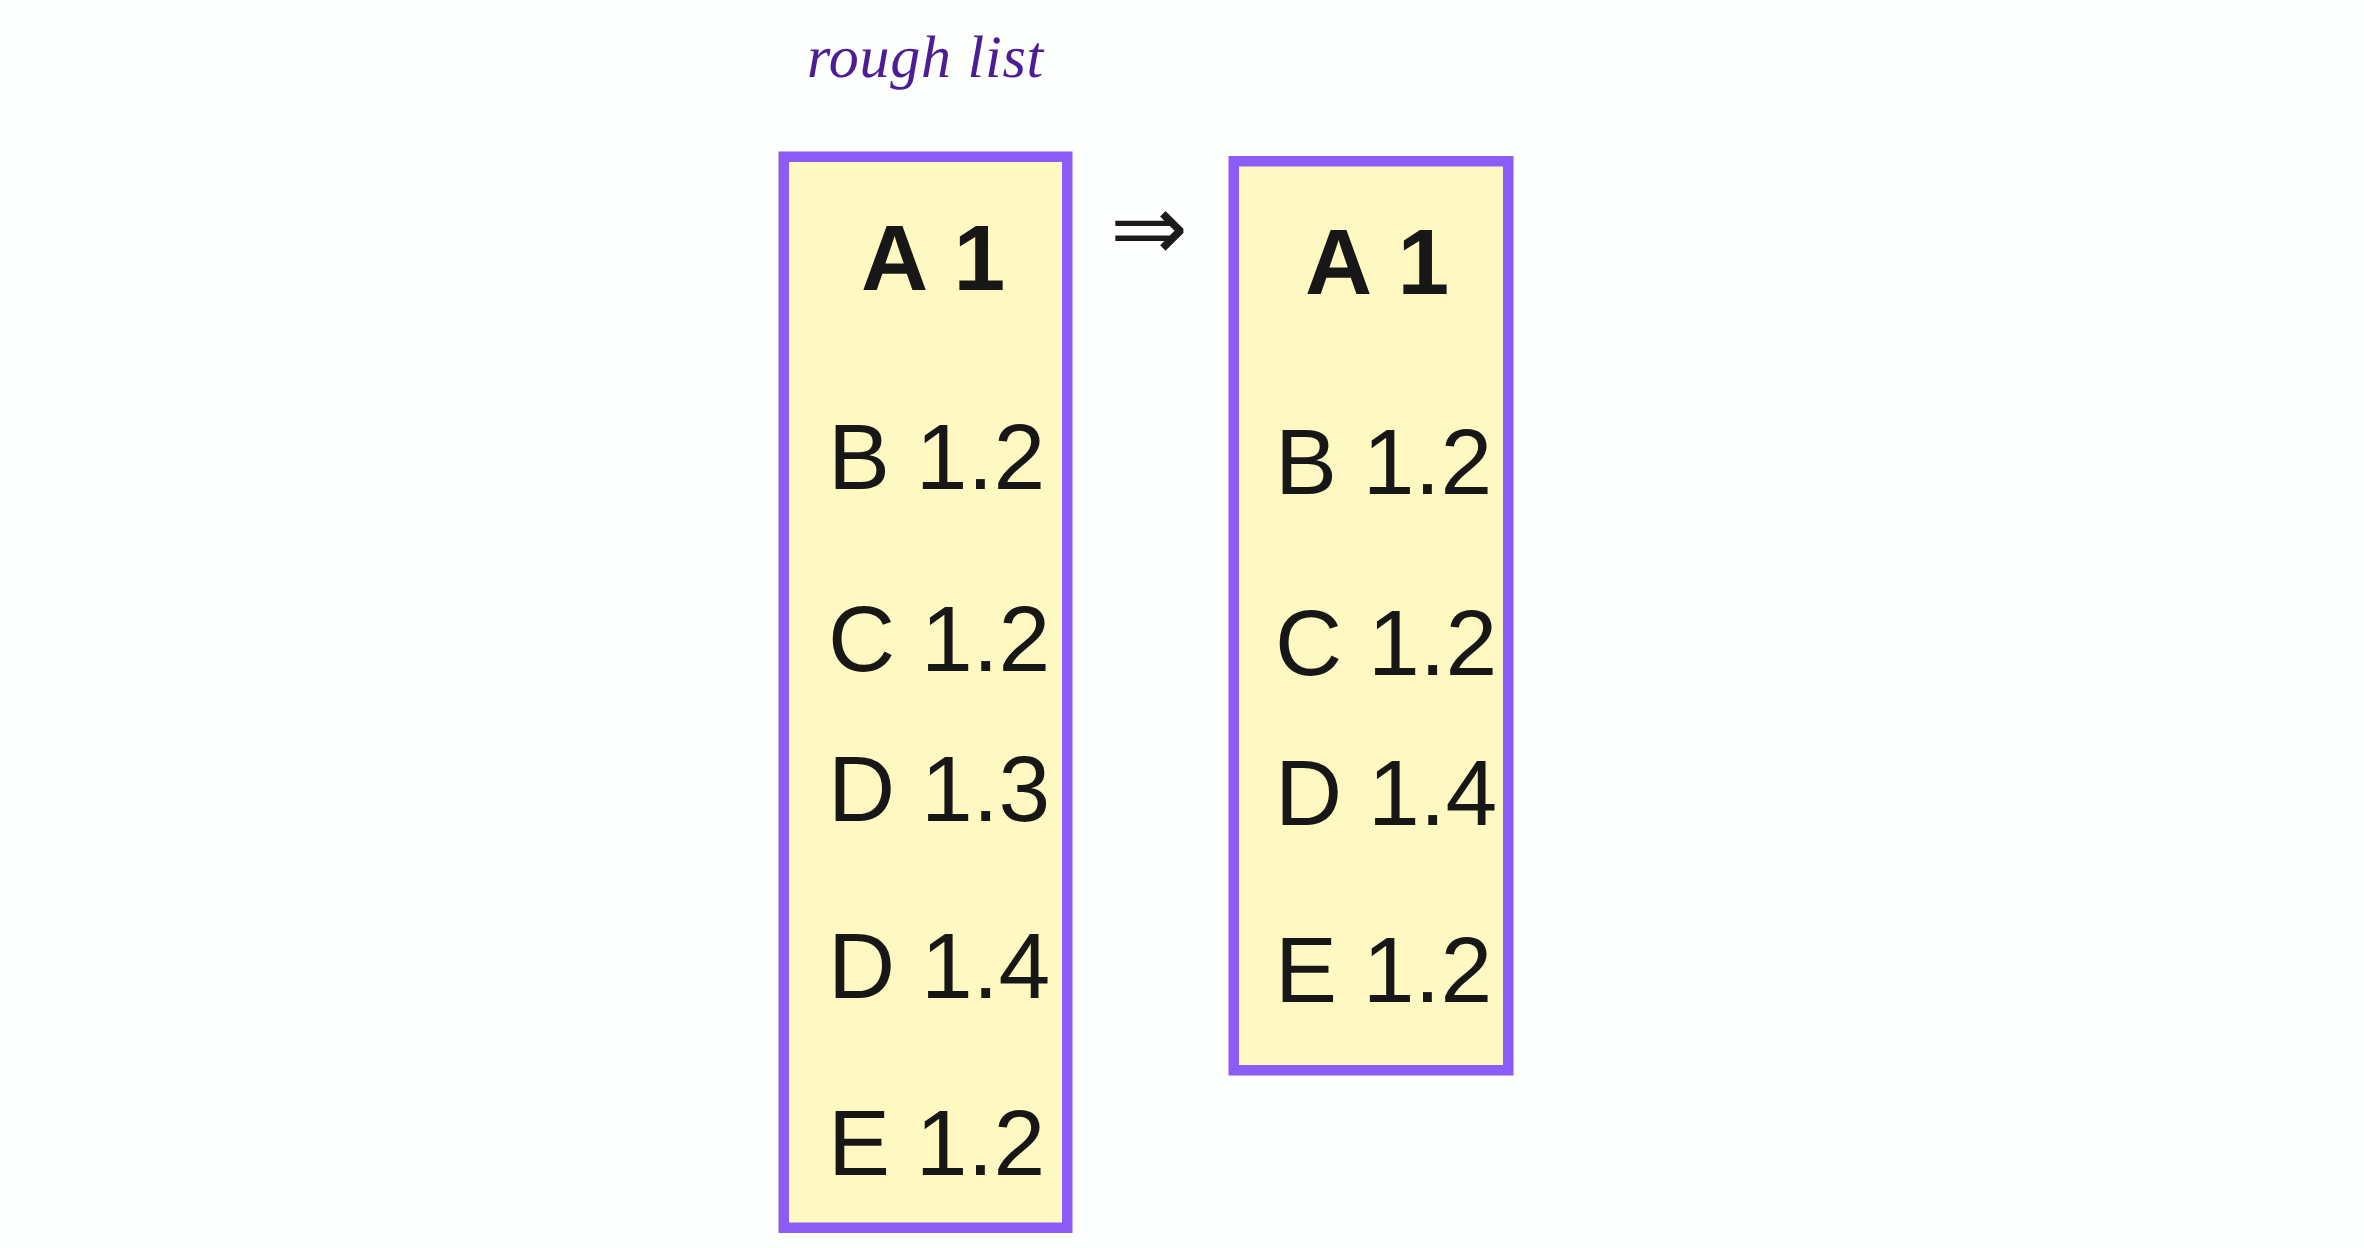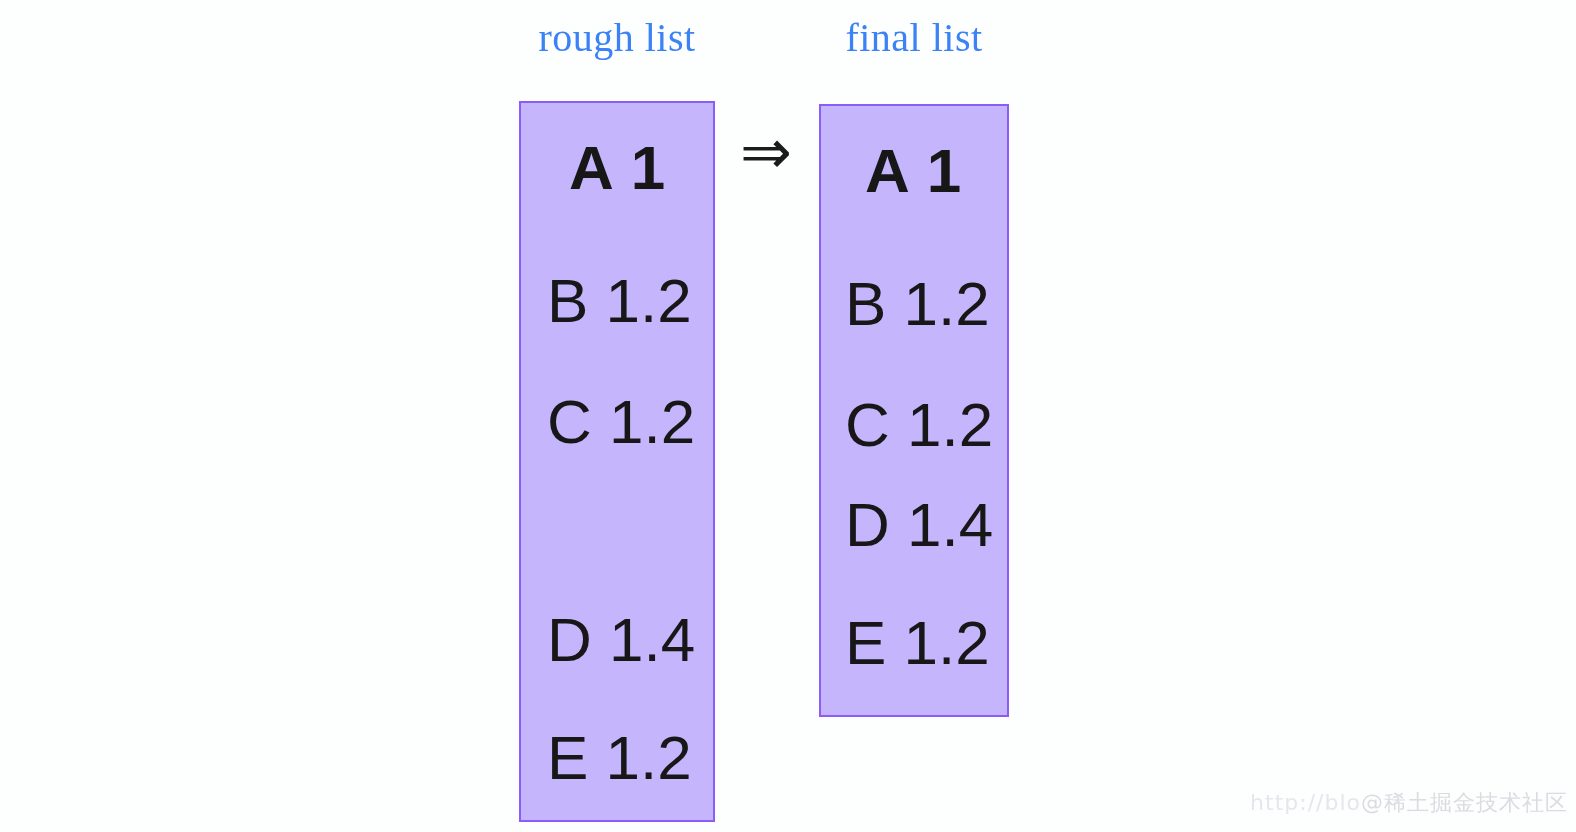--- a/index.html
+++ b/index.html
@@ -21,42 +21,43 @@
     left: 0;
     top: 0;
     width: 1576px;
     height: 832px;
   }
 
   
   .col-label {
     position: absolute;
     font-family: "Liberation Serif", serif;
+    font-style: italic;
     font-size: 40px;
-    color: #3b82f6;
+    color: #4c1d95;
     white-space: nowrap;
     text-align: center;
     letter-spacing: 0.5px;
   }
   #label-rough {
     left: 519px;
     top: 14px;
     width: 196px;
   }
   #label-final {
     left: 819px;
     top: 14px;
     width: 190px;
   }
 
   
   .list-box {
     position: absolute;
-    background: #c4b5fd;
-    border: 2px solid #8b5cf6;
+    background: #fef9c3;
+    border: 7px solid #8b5cf6;
     box-sizing: border-box;
   }
   #box-rough {
     left: 519px;
     top: 101px;
     width: 196px;
     height: 721px;
   }
   #box-final {
     left: 819px;
@@ -132,41 +133,38 @@
   }
   #watermark .wm-url { color: #e4e8ec; }
 </style>
 </head>
 <body>
 
 <div id="canvas">
 
   <div class="col-label" id="label-rough">rough list</div>
 
-  <div class="col-label" id="label-final">final list</div>
 
   <div class="list-box" id="box-rough">
     <div class="rows">
       <div class="list-row bold row-0">A 1</div>
       <div class="list-row row-1">B 1.2</div>
       <div class="list-row row-2">C 1.2</div>
+      <div class="list-row row-3">D 1.3</div>
       <div class="list-row row-4">D 1.4</div>
       <div class="list-row row-5">E 1.2</div>
     </div>
   </div>
 
   <div id="arrow">⇒</div>
 
   <div class="list-box" id="box-final">
     <div class="rows">
       <div class="list-row bold row-0">A 1</div>
       <div class="list-row row-1">B 1.2</div>
       <div class="list-row row-2">C 1.2</div>
       <div class="list-row row-3">D 1.4</div>
       <div class="list-row row-4">E 1.2</div>
     </div>
   </div>
 
-  <div id="watermark">
-    <span class="wm-url">http://blo</span><span>@稀土掘金技术社区</span>
-  </div>
 
 </div>
 
 </body></html>

